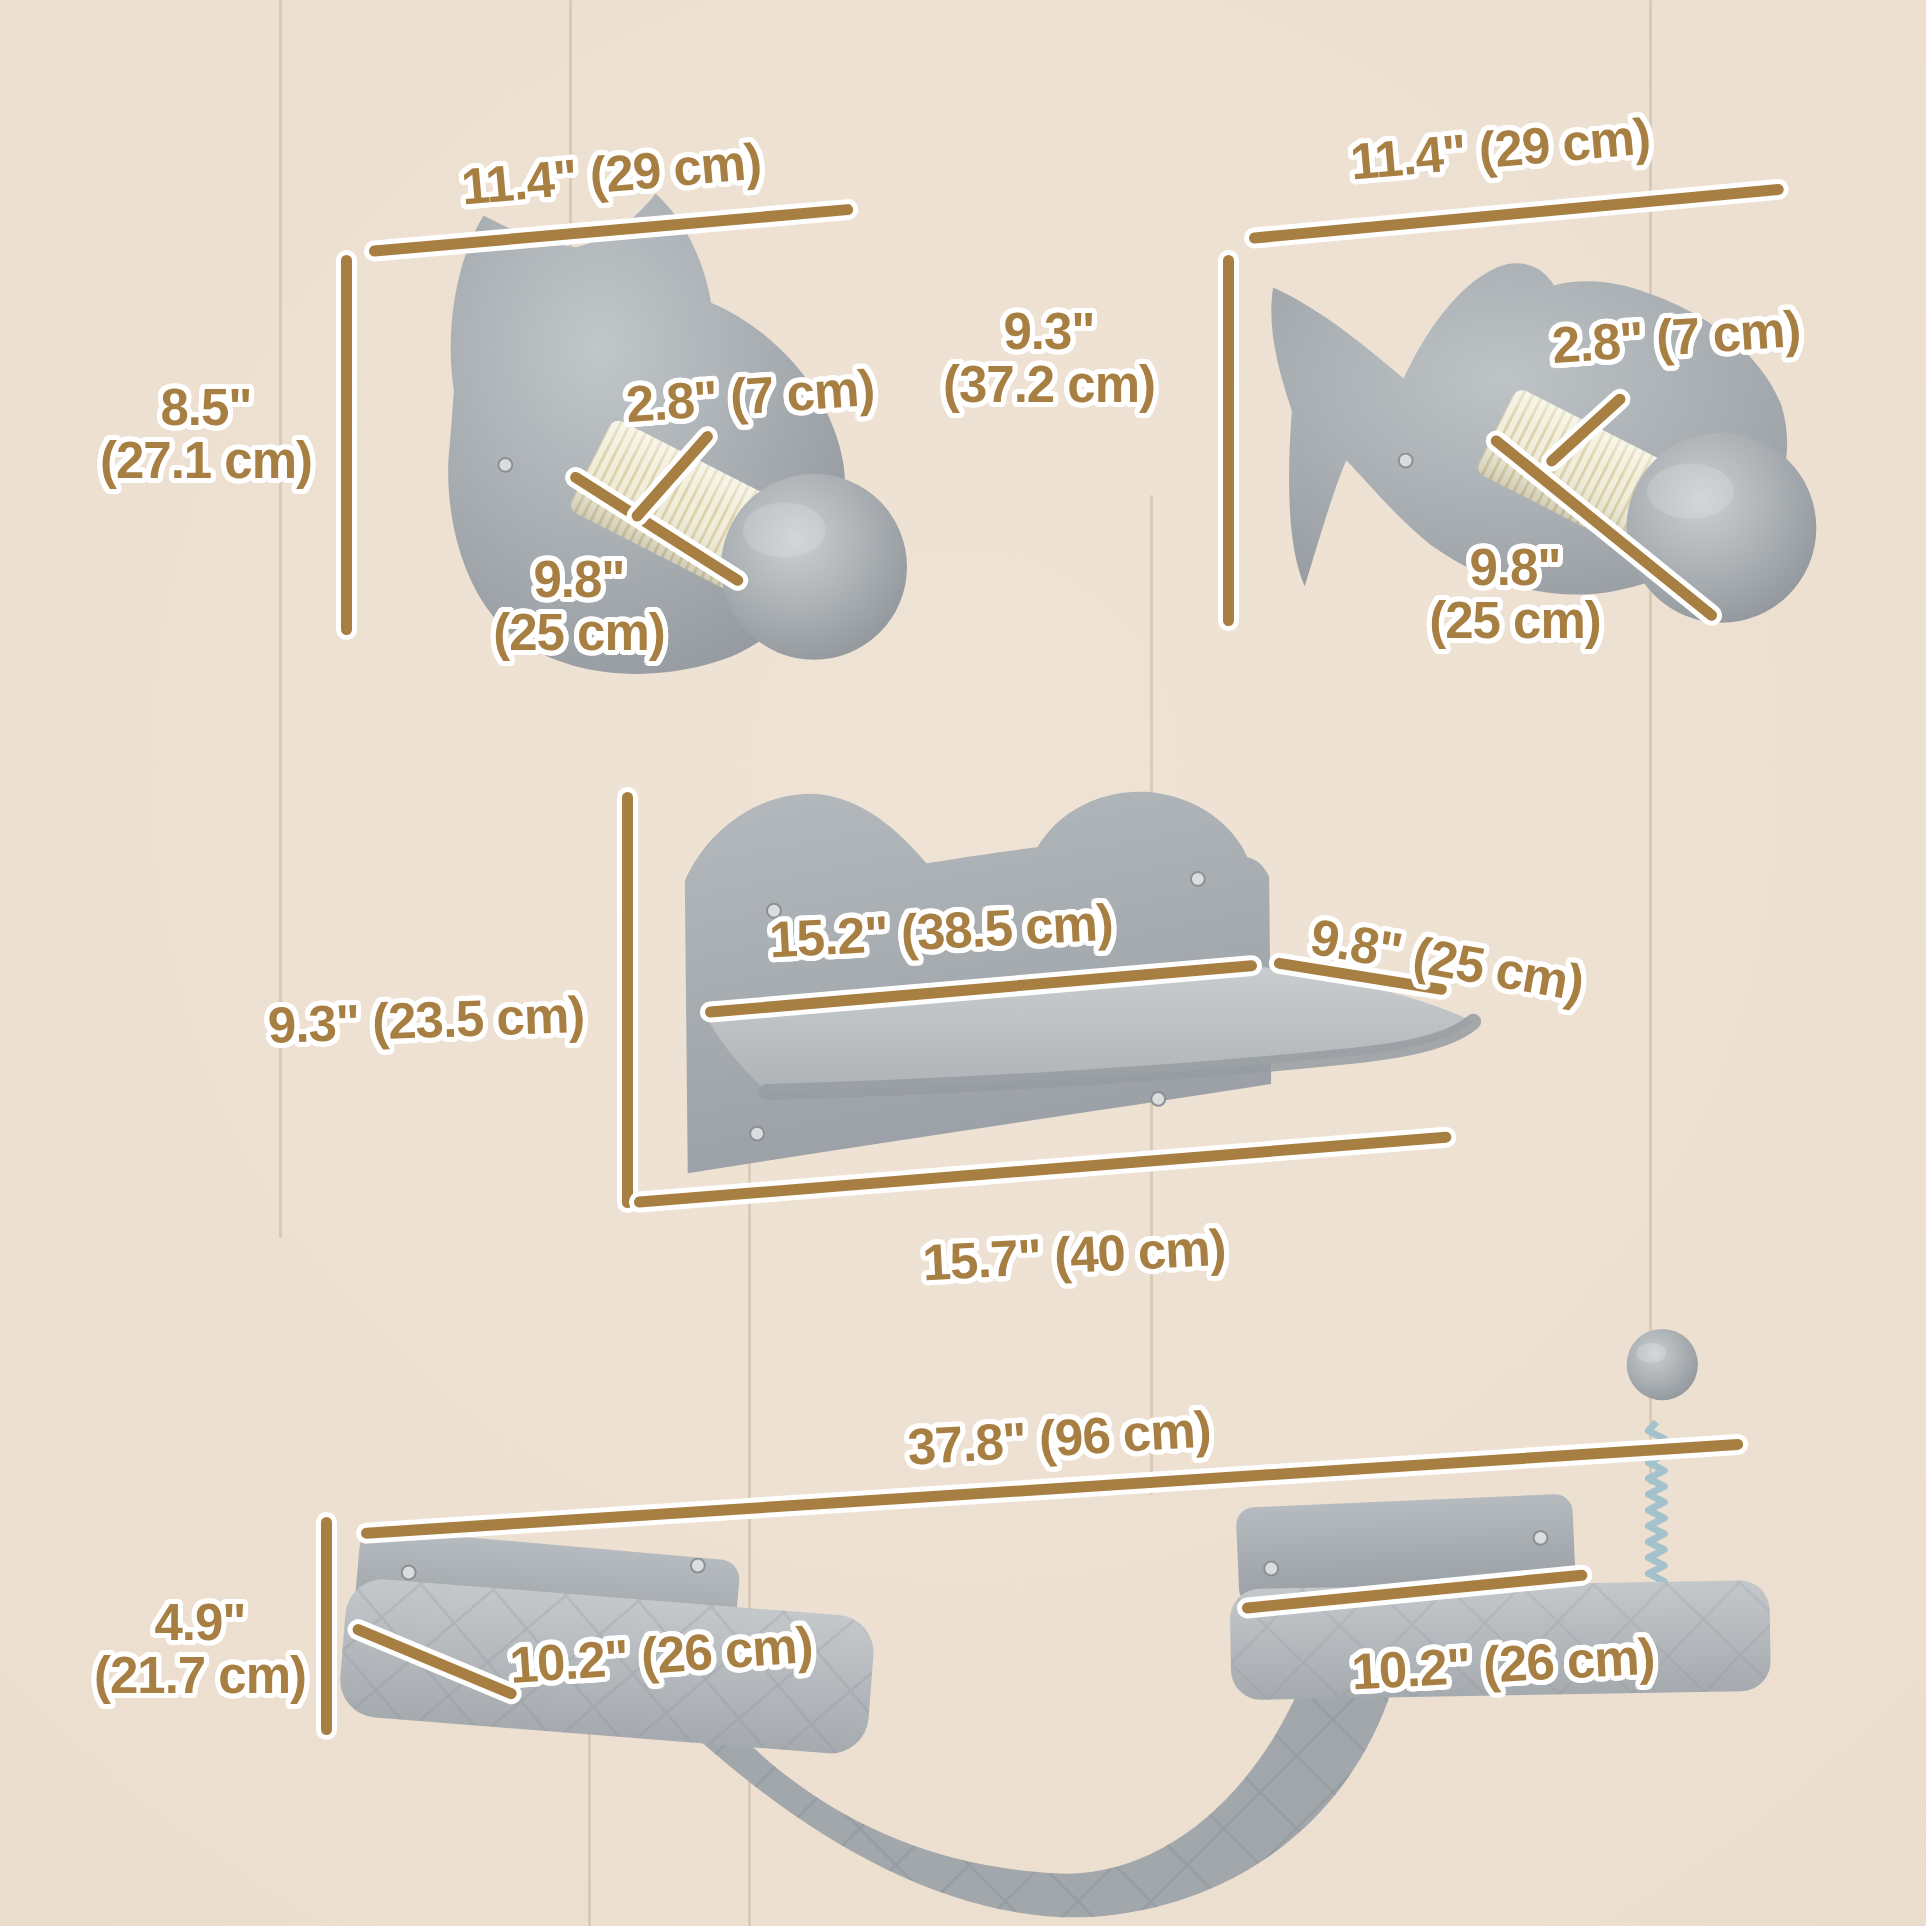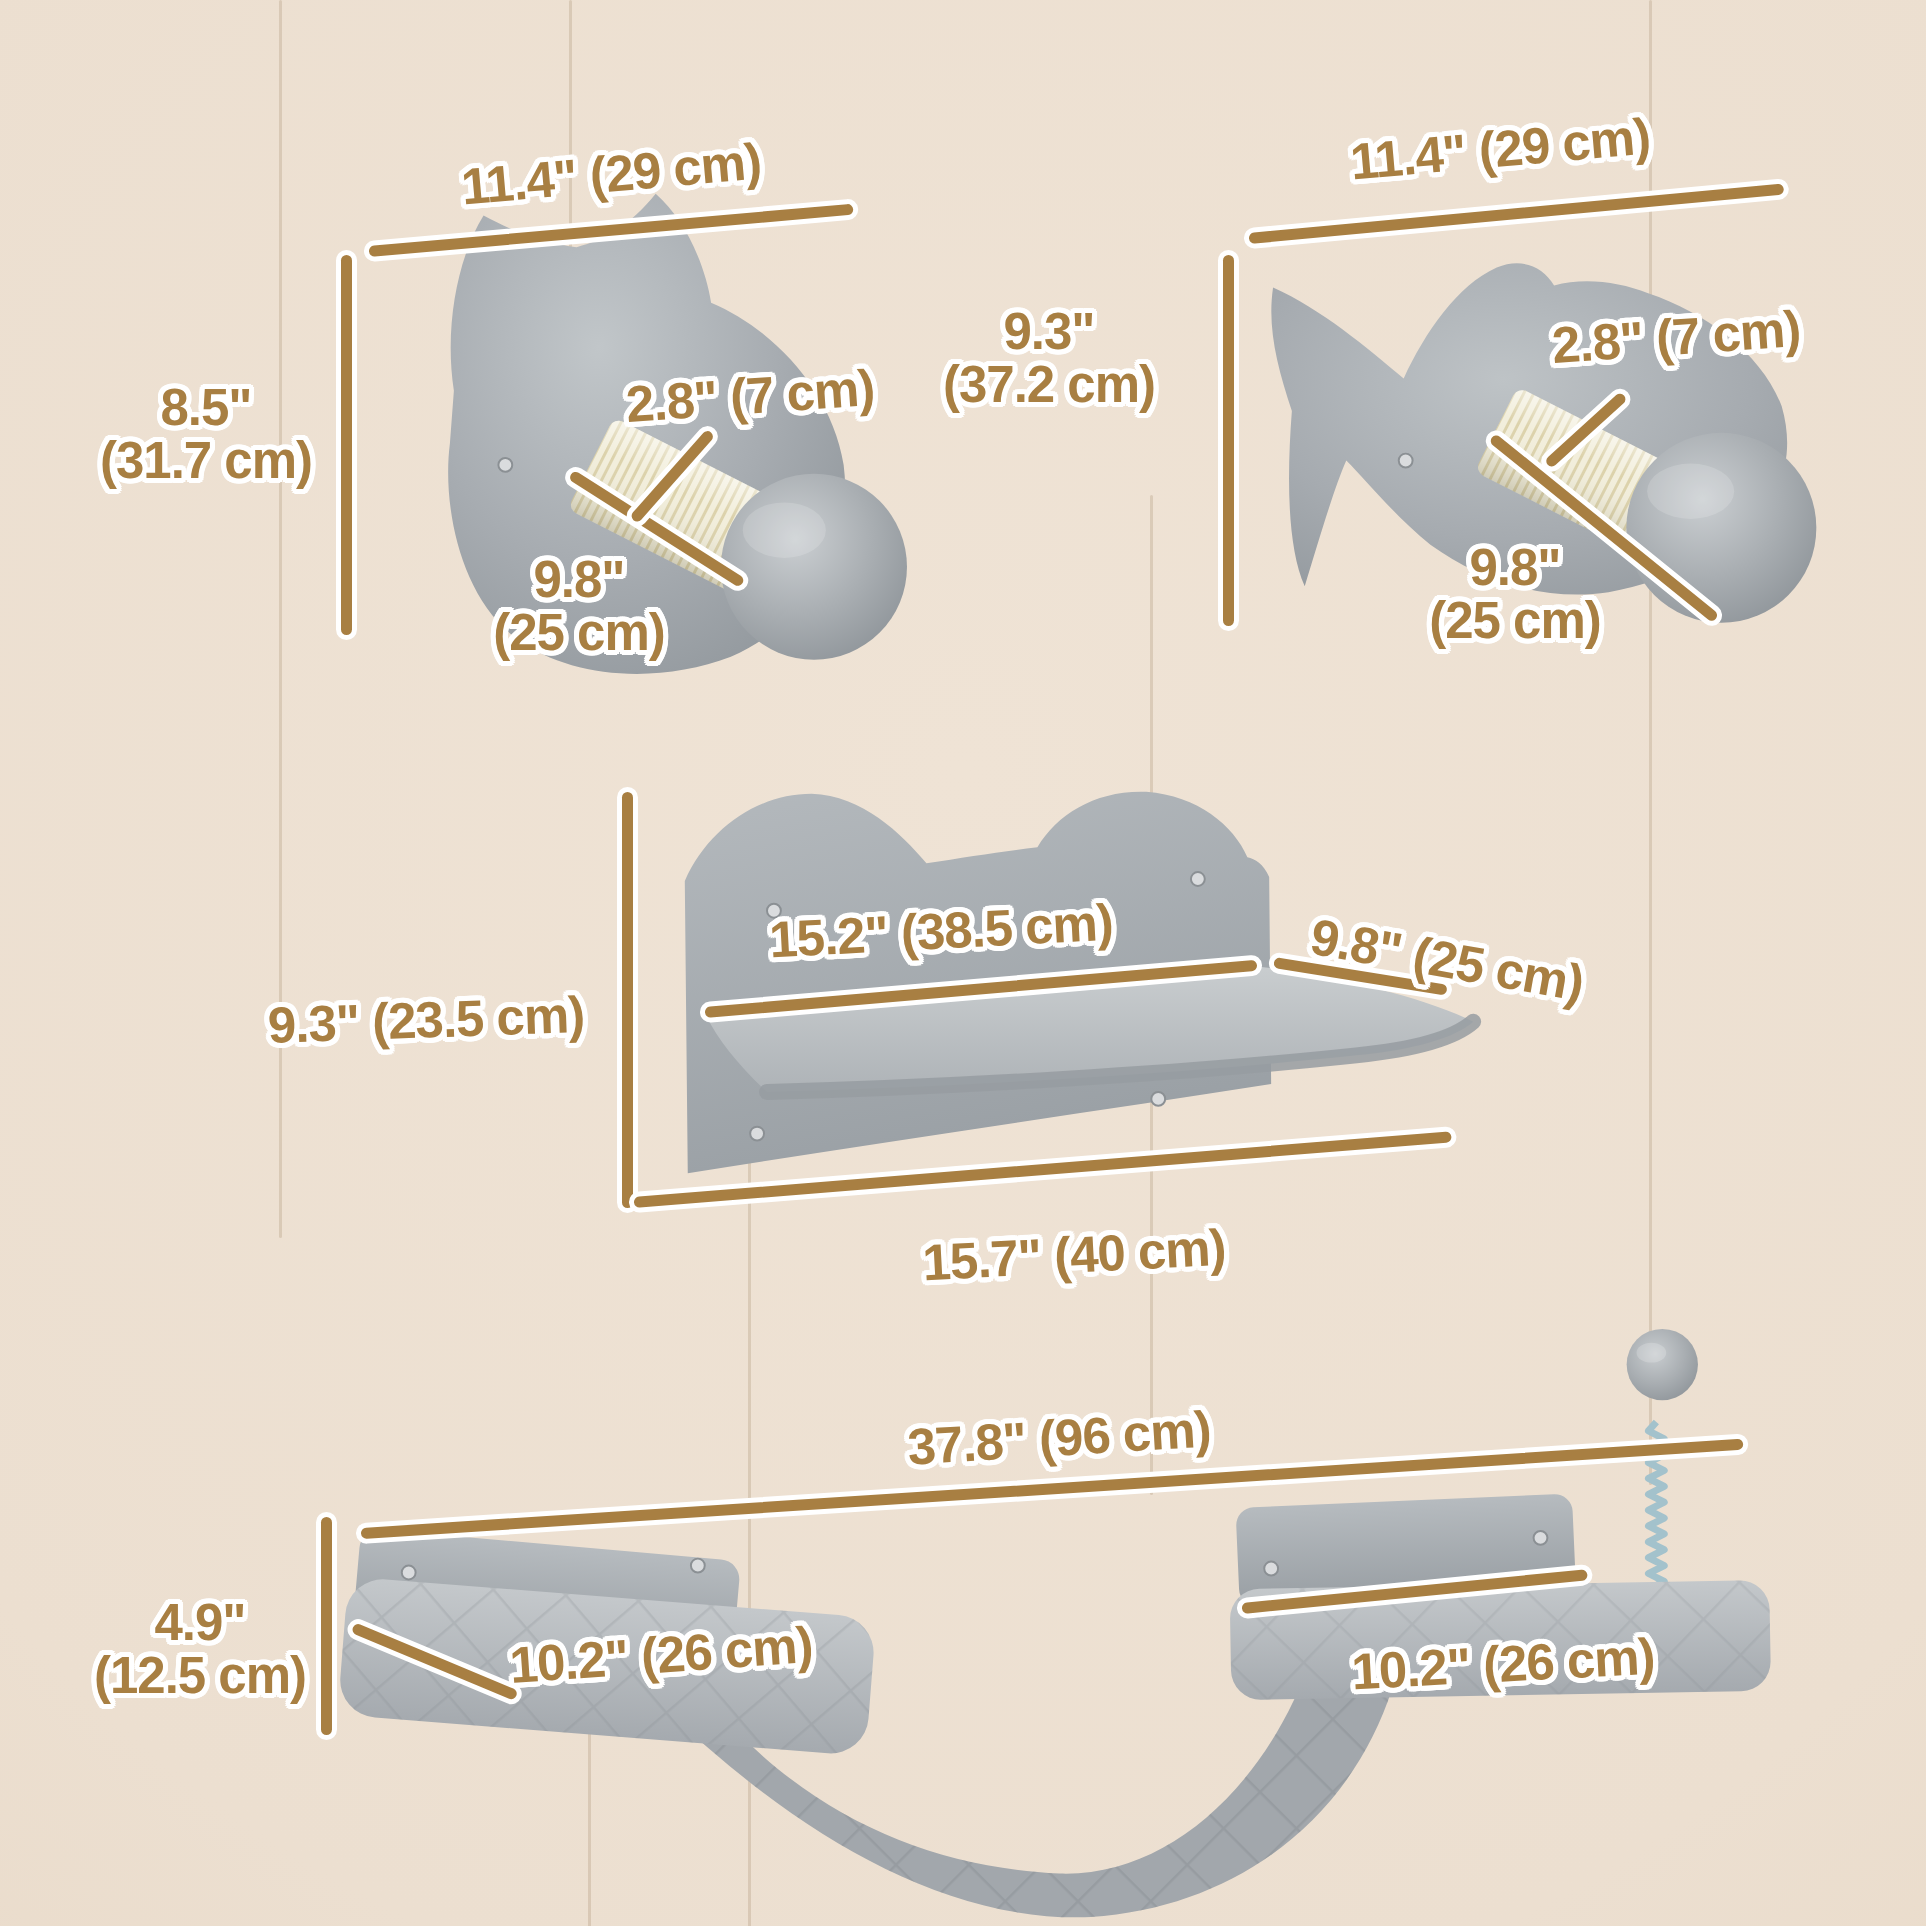--- a/index.html
+++ b/index.html
@@ -187,21 +187,21 @@
   <div class="dim-line" style="left:634px;top:1197px;width:820px;transform:rotate(-4.6deg);"></div>
 
   <div class="dim-line" style="left:361px;top:1528px;width:1385px;transform:rotate(-3.7deg);"></div>
   <div class="dim-line v" style="left:321px;top:1517px;height:218px;"></div>
   <div class="dim-line" style="left:353px;top:1622px;width:177px;transform:rotate(22.7deg);"></div>
   <div class="dim-line" style="left:1242px;top:1603px;width:347px;transform:rotate(-5.6deg);"></div>
 
   <div class="dim-label" style="left:611px;top:174px;--rot:-5deg;">11.4" (29 cm)</div>
   <div class="dim-label" style="left:206px;top:434px;">
     <span class="l">8.5"</span>
-    <span class="l">(31.7 cm)</span>
+    <span class="l">(27.1 cm)</span>
   </div>
   <div class="dim-label" style="left:750px;top:396px;--rot:-4deg;">2.8" (7 cm)</div>
   <div class="dim-label" style="left:579px;top:606px;">
     <span class="l">9.8"</span>
     <span class="l">(25 cm)</span>
   </div>
 
   <div class="dim-label" style="left:1500px;top:149px;--rot:-5deg;">11.4" (29 cm)</div>
   <div class="dim-label" style="left:1049px;top:358px;">
     <span class="l">9.3"</span>
@@ -214,19 +214,19 @@
   </div>
 
   <div class="dim-label" style="left:426px;top:1020px;--rot:-2deg;">9.3" (23.5 cm)</div>
   <div class="dim-label" style="left:941px;top:931px;--rot:-3deg;">15.2" (38.5 cm)</div>
   <div class="dim-label" style="left:1447px;top:960px;--rot:10deg;">9.8" (25 cm)</div>
   <div class="dim-label" style="left:1074px;top:1255px;--rot:-3deg;">15.7" (40 cm)</div>
 
   <div class="dim-label" style="left:1059px;top:1438px;--rot:-3.5deg;">37.8" (96 cm)</div>
   <div class="dim-label" style="left:200px;top:1649px;">
     <span class="l">4.9"</span>
-    <span class="l">(12.5 cm)</span>
+    <span class="l">(21.7 cm)</span>
   </div>
   <div class="dim-label" style="left:661px;top:1655px;--rot:-4deg;">10.2" (26 cm)</div>
   <div class="dim-label" style="left:1503px;top:1664px;--rot:-3deg;">10.2" (26 cm)</div>
 
 </div>
 
 
 </body></html>

